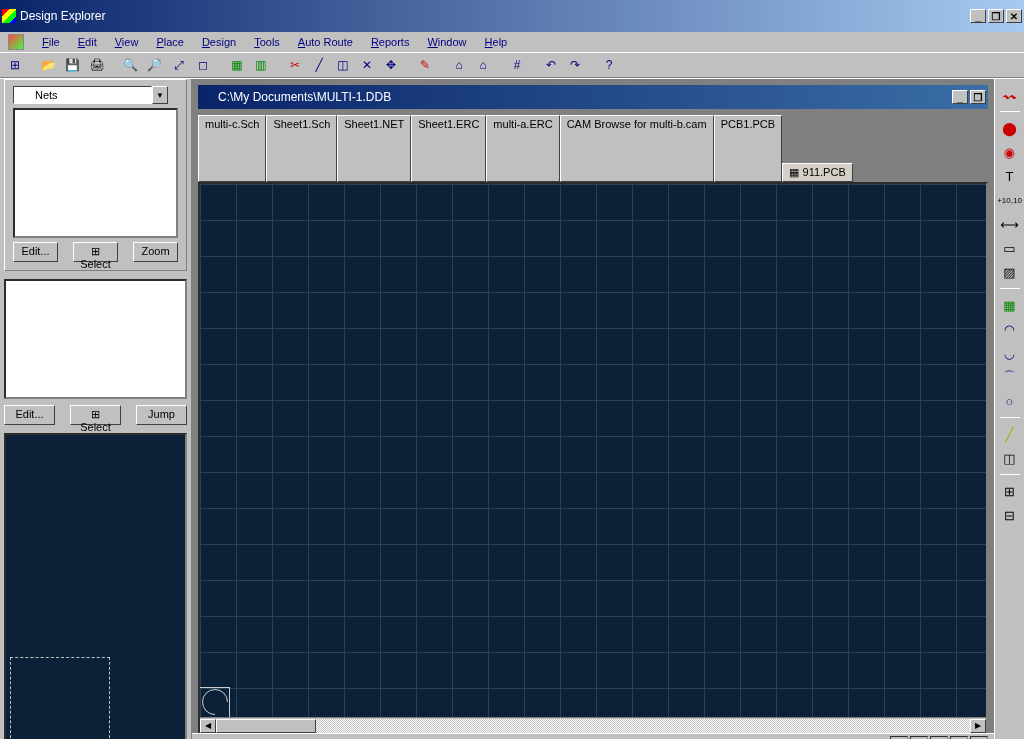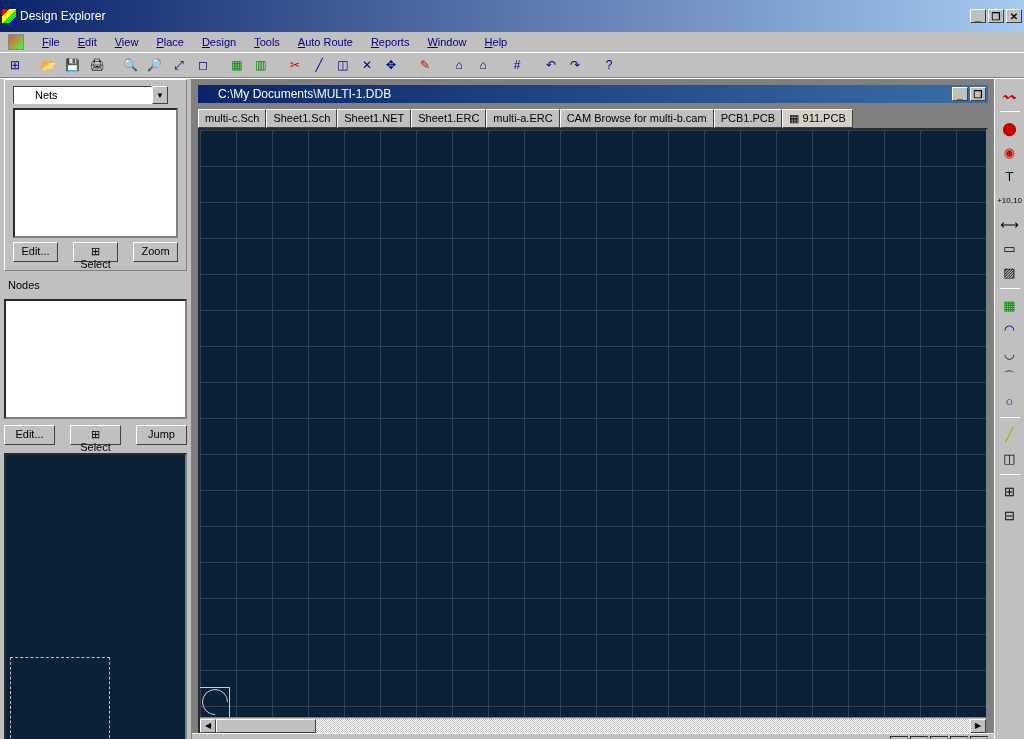--- a/index.html
+++ b/index.html
@@ -179,21 +179,21 @@
 .center-panel {
   flex:1;
   background:#808080;
   display:flex;
   flex-direction:column;
   position:relative;
 }
 .doc-titlebar {
   margin:6px 6px 0 6px;
   background: linear-gradient(to right, #0a246a, #3a6ea5);
-  height:18px;
+  height:24px;
   display:flex;
   align-items:center;
   color:#fff;
   padding:0 2px;
 }
 .doc-titlebar .app-icon { width:14px;height:14px;margin-right:4px; }
 .doc-tabs {
   display:flex;
   margin:6px 6px 0 6px;
   flex-wrap:nowrap;
@@ -203,20 +203,21 @@
   background:#c0c0c0;
   border:1px solid #fff;
   border-right-color:#404040;
   border-bottom-color:#404040;
   padding:2px 6px;
   font-size:11px;
   white-space:nowrap;
 }
 .doc-tab.active {
   background:#d4d0c8;
+  margin-top:48px;
 }
 .doc-canvas-wrap {
   flex:1;
   margin:0 6px;
   background:#c0c0c0;
   border:2px inset #808080;
   display:flex;
   flex-direction:column;
 }
 .doc-canvas {
@@ -396,21 +397,20 @@
         <div class="dropdown-field">Nets</div>
         <div class="dropdown-btn">▼</div>
       </div>
       <div class="listbox"></div>
       <div class="btn-row">
         <div class="btn">Edit...</div>
         <div class="btn">⊞ Select</div>
         <div class="btn">Zoom</div>
       </div>
     </div>
-    <div class="nodes-label">Nodes</div>
     <div class="listbox" style="height:120px"></div>
     <div class="btn-row">
       <div class="btn">Edit...</div>
       <div class="btn">⊞ Select</div>
       <div class="btn">Jump</div>
     </div>
     <div class="preview-box">
       <div class="preview-rect"></div>
     </div>
   </div>

